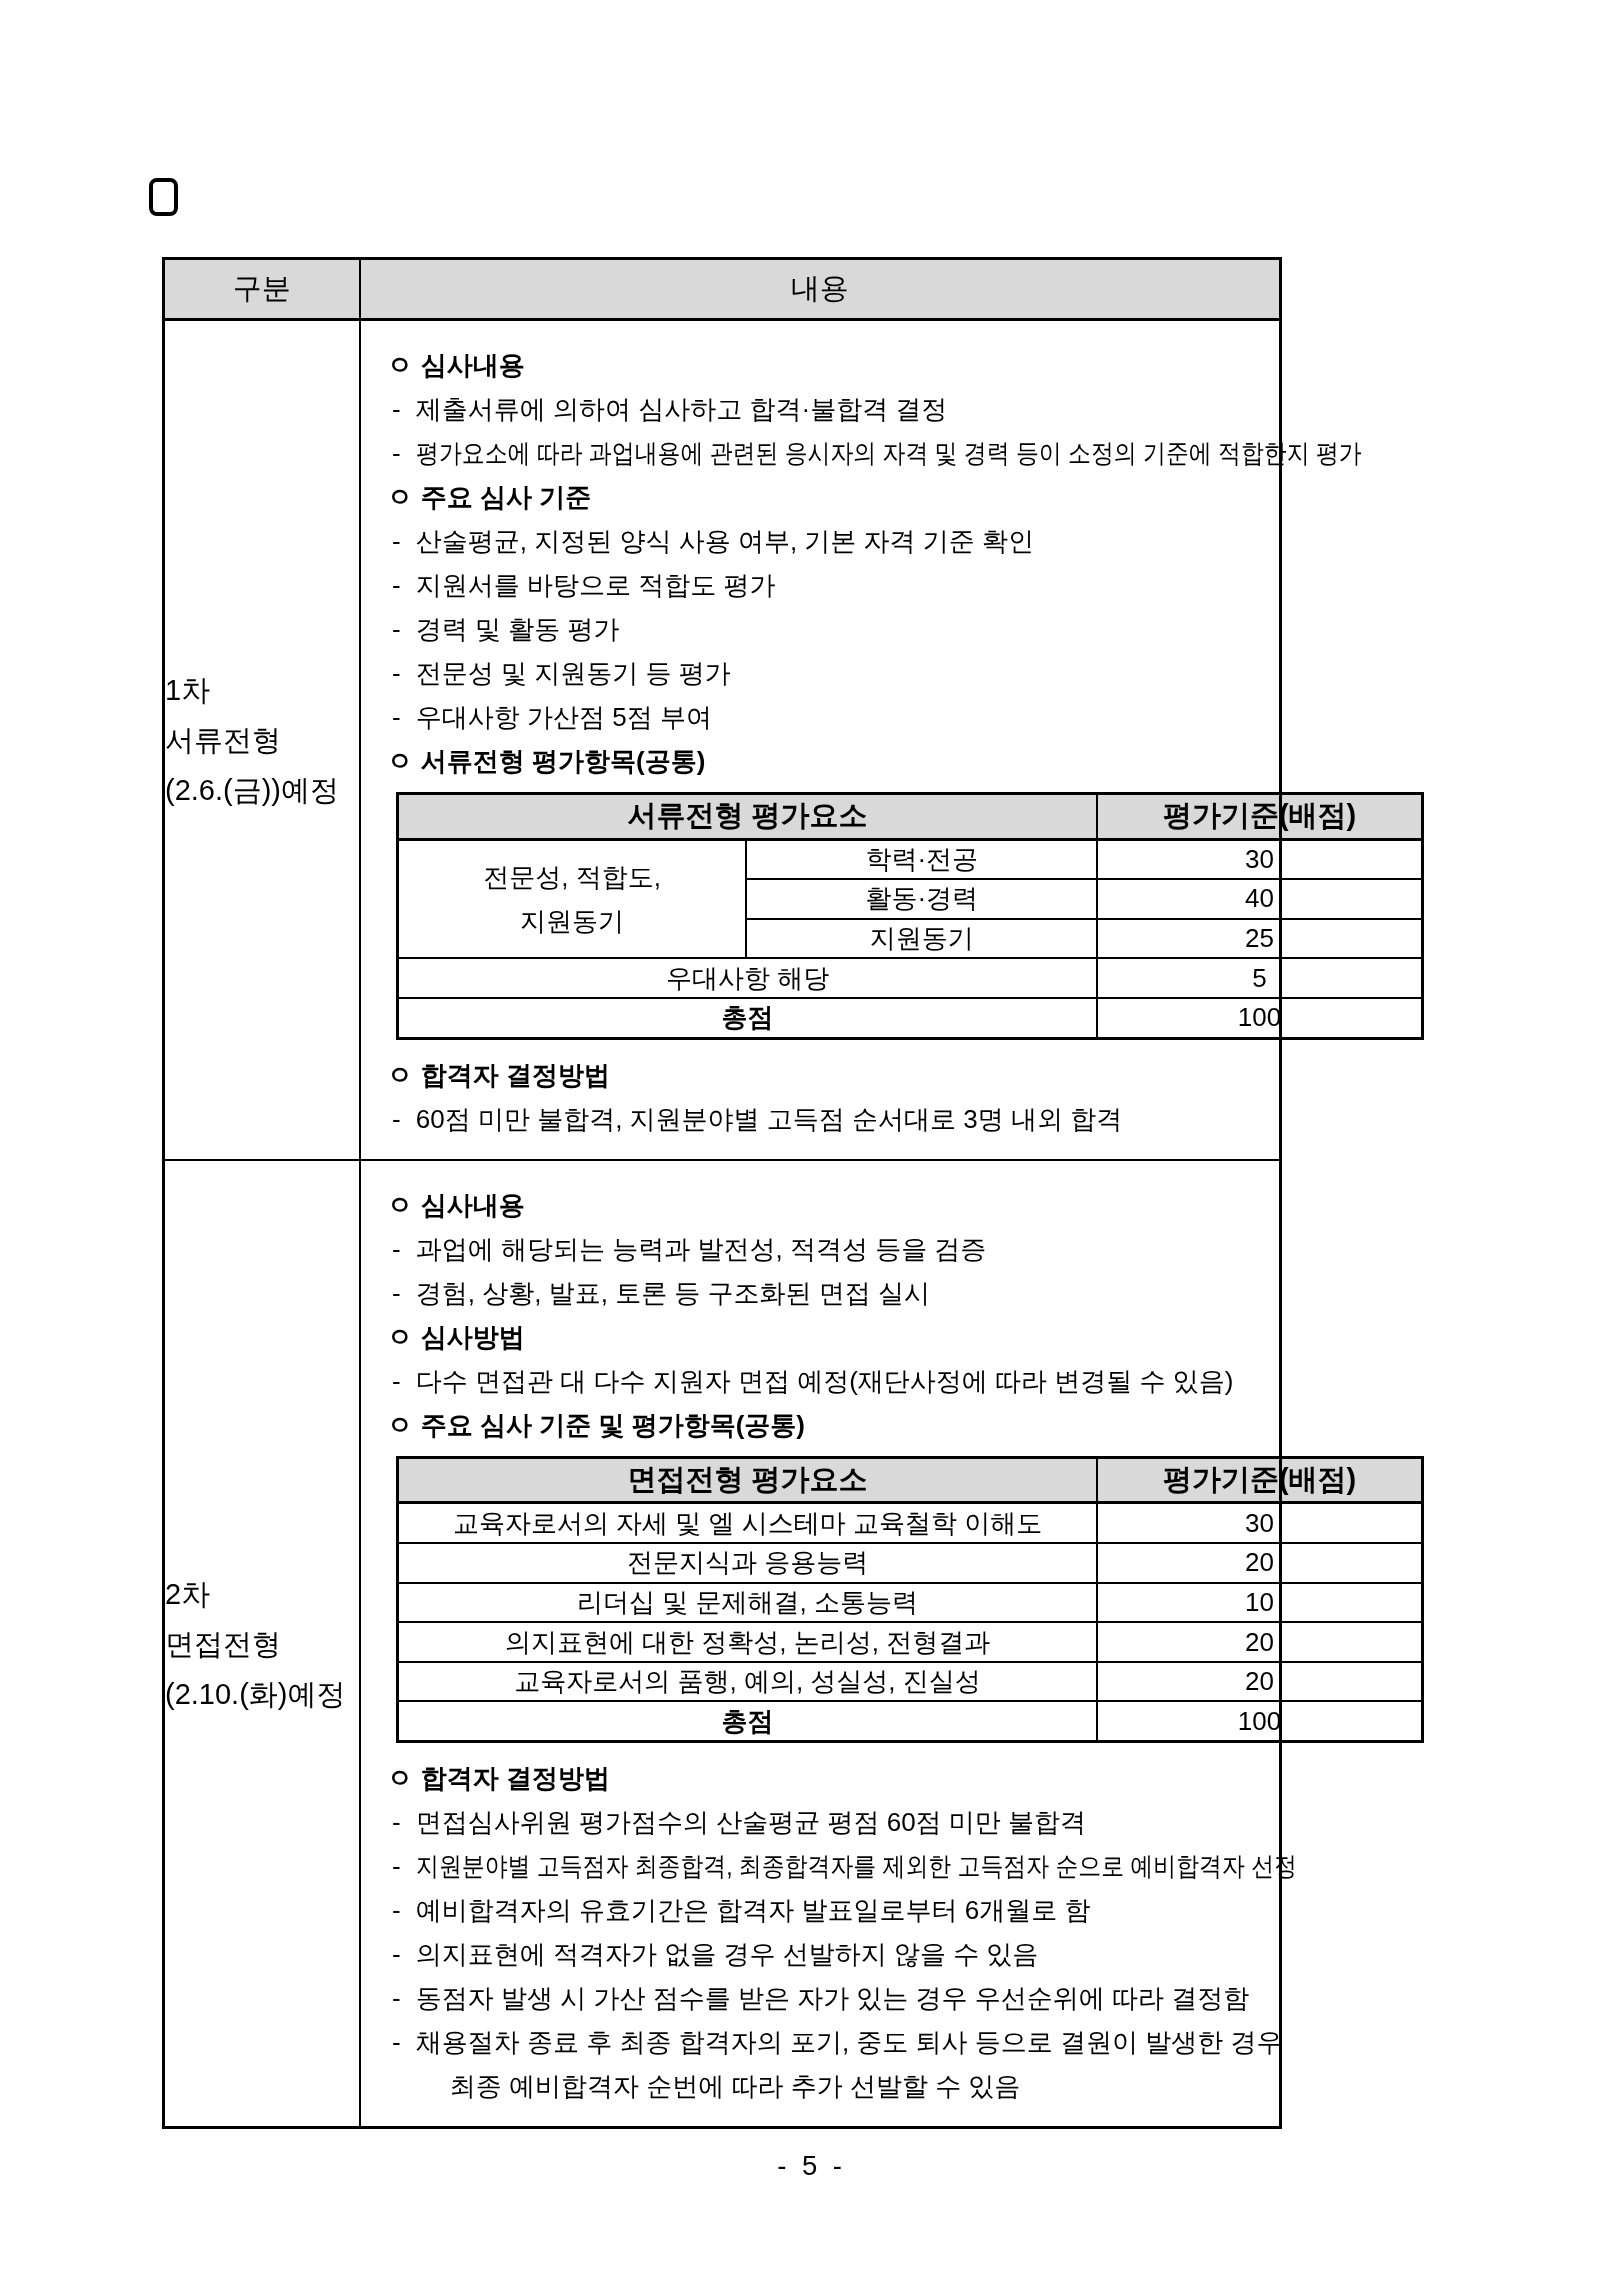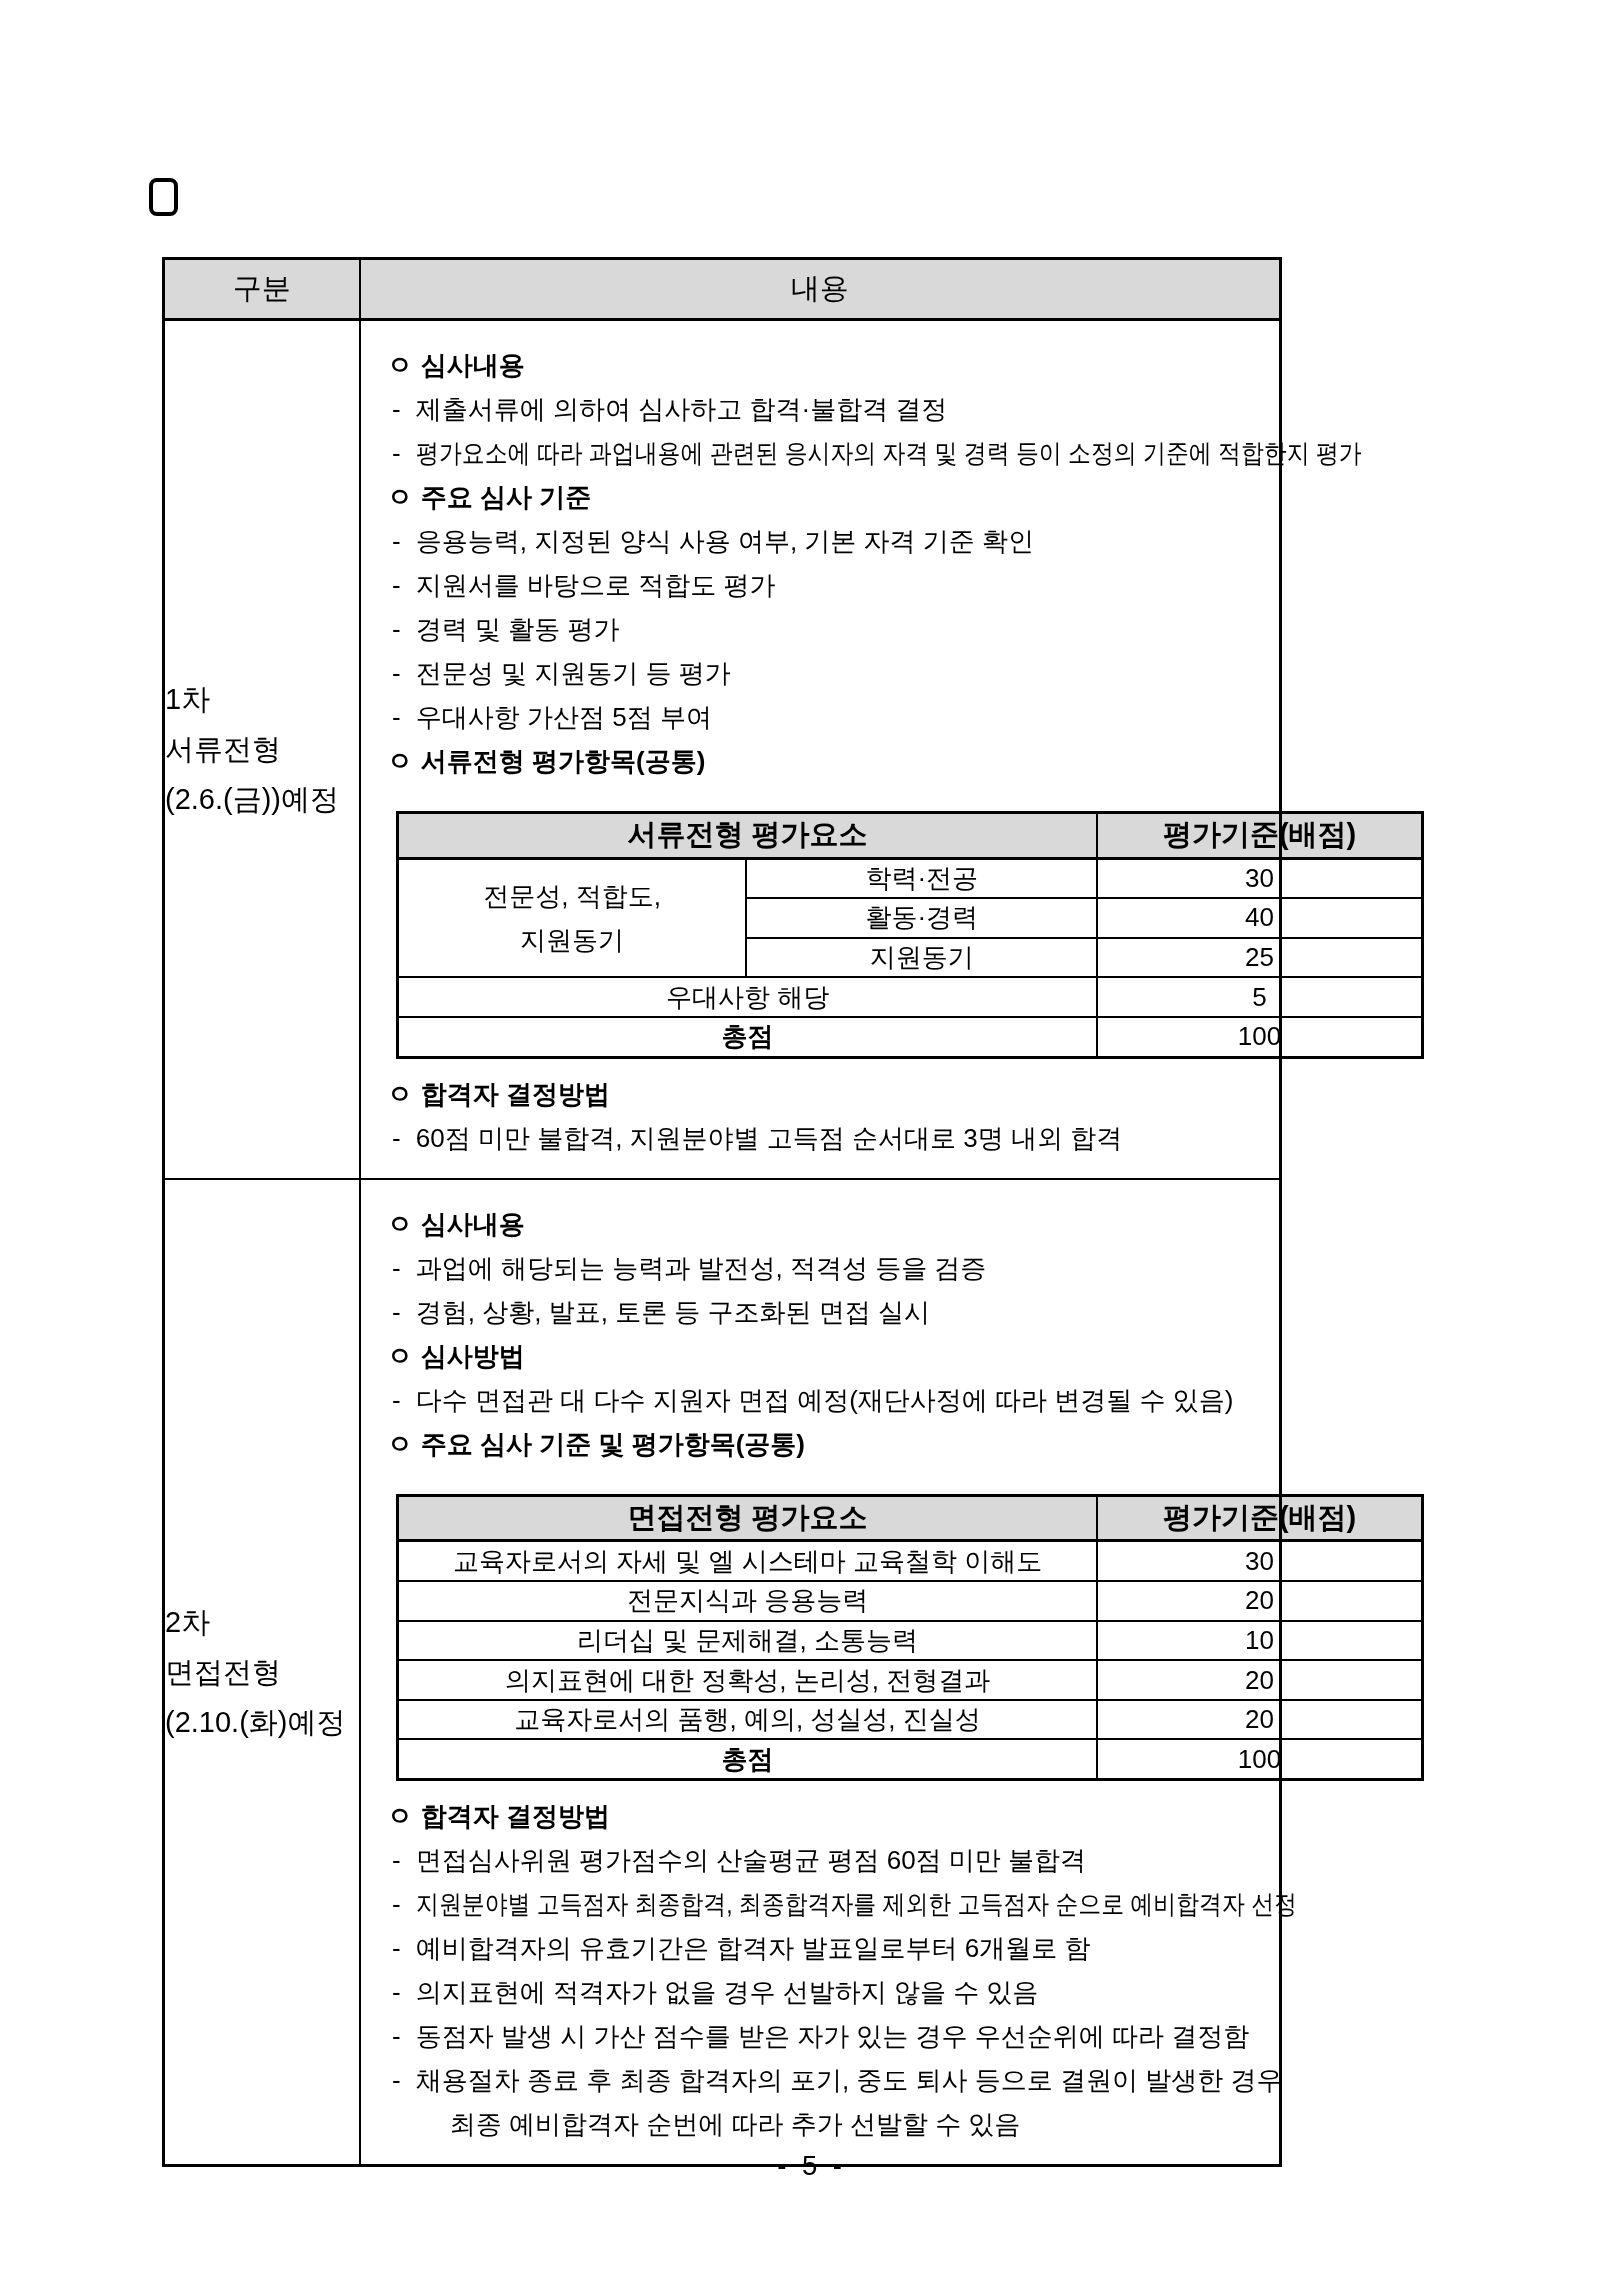--- a/index.html
+++ b/index.html
@@ -72,21 +72,21 @@
   .line { font-size:26px; line-height:44px; white-space:nowrap;margin-left:8px; }
   .lh { font-weight:700; }
   .lh .bullet { display:inline-block; width:34px; }
   .ld .bullet { display:inline-block; width:29px; padding-left:5.2px; }
   .lc { padding-left:63px; }
   .squeeze .txt { display:inline-block; transform:scaleX(0.88); transform-origin:left center; }
   
   .score-table {
     border-collapse:collapse;
     table-layout:fixed;
-    margin:28px 0 13px 17px;
+    margin:9px 0 13px 17px;
     width:1025px;
     font-size:26px;
     text-align:center;
     border:3.9px solid #000;
   }
   .score-table th, .score-table td {
     border:2px solid #000;
     border-top-width:2.6px;
     border-bottom-width:2.6px;
     height:35px;
@@ -138,21 +138,21 @@
           <div>1차</div>
           <div>서류전형</div>
           <div>(2.6.(금))예정</div>
         </td>
         <td class="content-cell">
 
           <div class="line lh"><span class="bullet">ㅇ</span><span class="txt">심사내용</span></div>
           <div class="line ld"><span class="bullet">-</span><span class="txt">제출서류에 의하여 심사하고 합격·불합격 결정</span></div>
           <div class="line ld squeeze"><span class="bullet">-</span><span class="txt">평가요소에 따라 과업내용에 관련된 응시자의 자격 및 경력 등이 소정의 기준에 적합한지 평가</span></div>
           <div class="line lh"><span class="bullet">ㅇ</span><span class="txt">주요 심사 기준</span></div>
-          <div class="line ld"><span class="bullet">-</span><span class="txt">응용능력, 지정된 양식 사용 여부, 기본 자격 기준 확인</span></div>
+          <div class="line ld"><span class="bullet">-</span><span class="txt">산술평균, 지정된 양식 사용 여부, 기본 자격 기준 확인</span></div>
           <div class="line ld"><span class="bullet">-</span><span class="txt">지원서를 바탕으로 적합도 평가</span></div>
           <div class="line ld"><span class="bullet">-</span><span class="txt">경력 및 활동 평가</span></div>
           <div class="line ld"><span class="bullet">-</span><span class="txt">전문성 및 지원동기 등 평가</span></div>
           <div class="line ld"><span class="bullet">-</span><span class="txt">우대사항 가산점 5점 부여</span></div>
           <div class="line lh"><span class="bullet">ㅇ</span><span class="txt">서류전형 평가항목(공통)</span></div>
 
           <table class="score-table">
             <colgroup>
                 <col style="width:349px">
                 <col style="width:351px">

